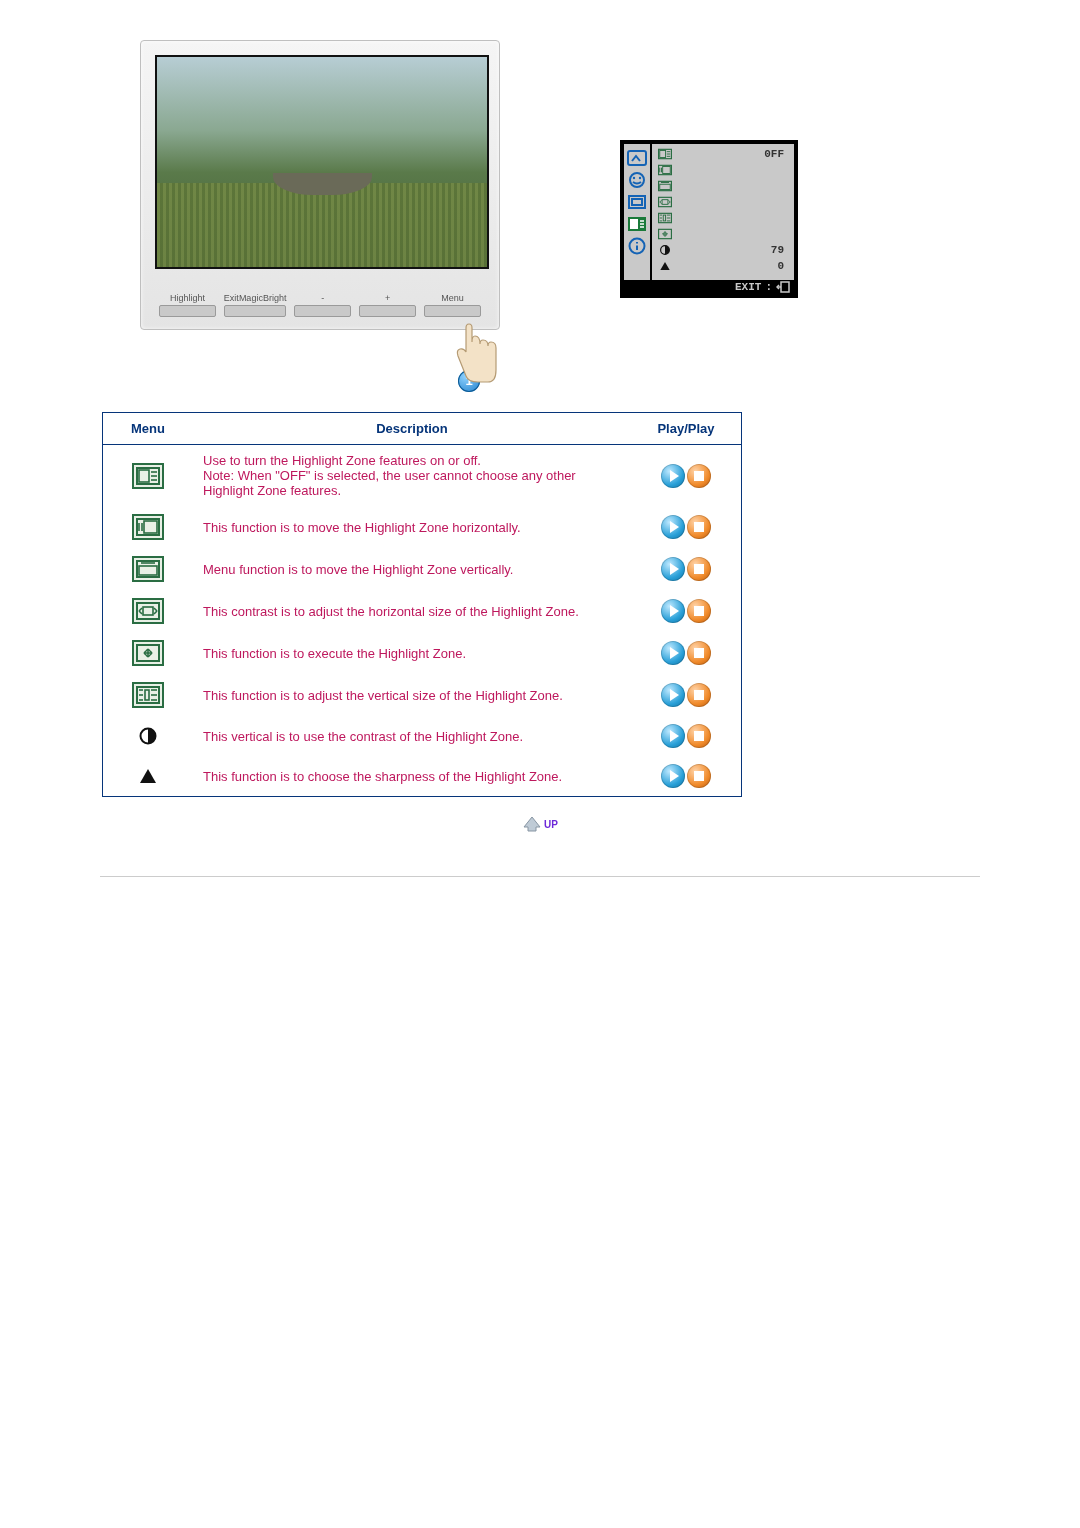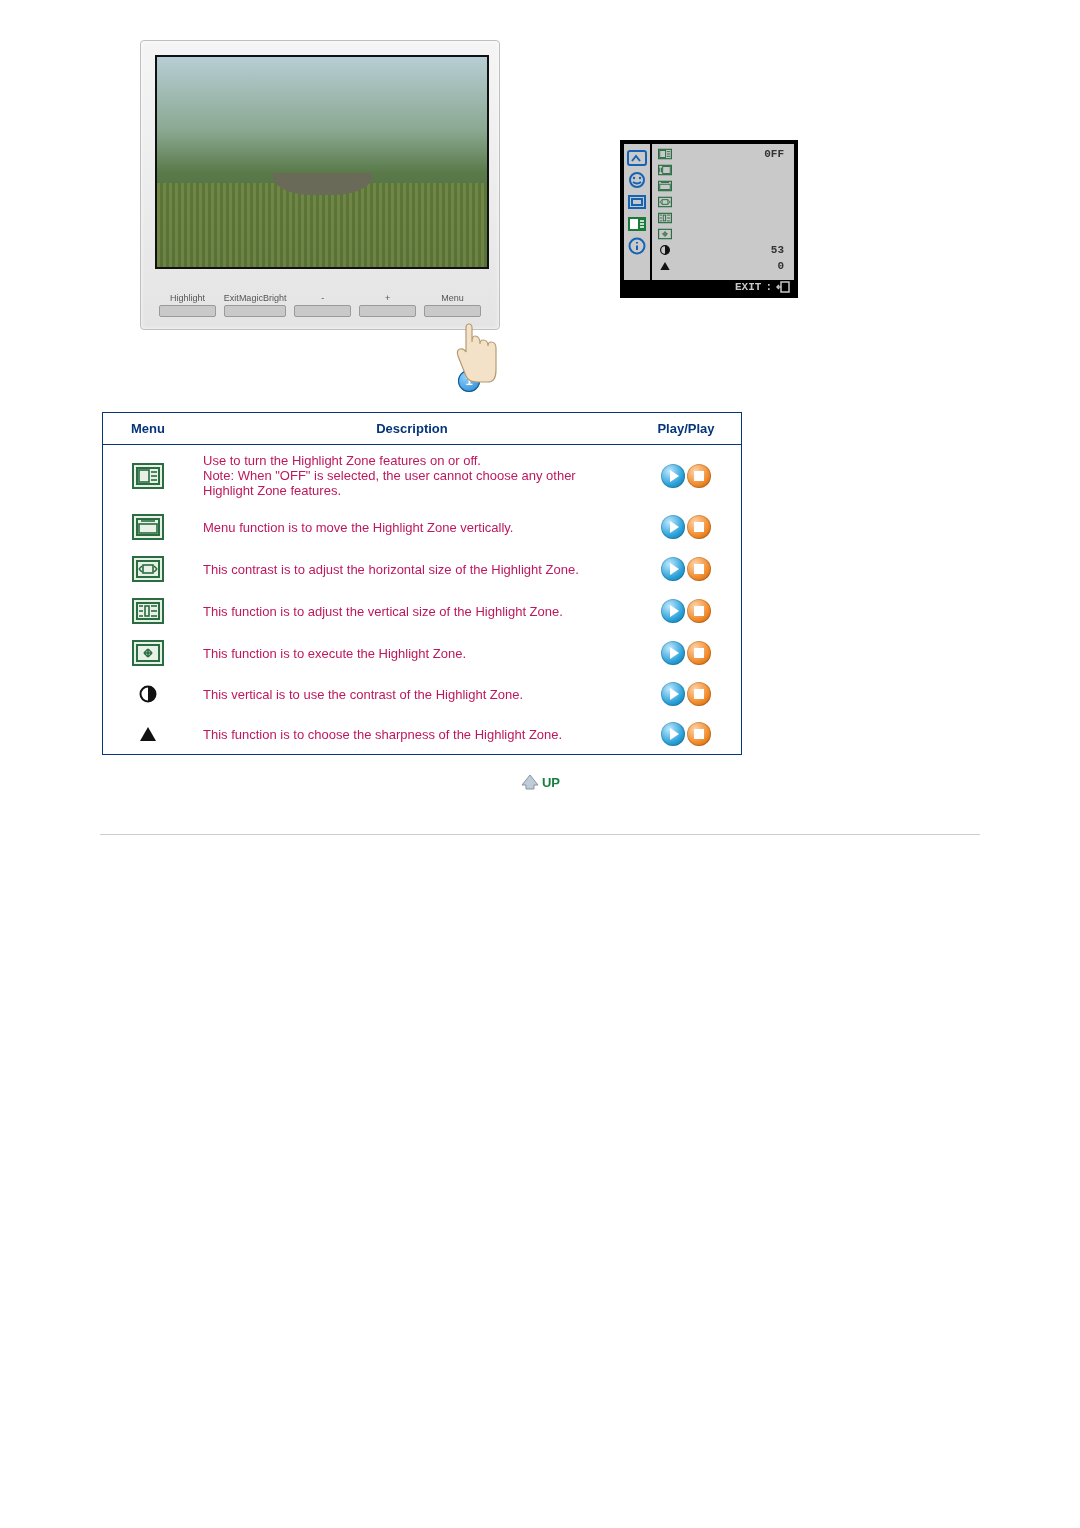--- a/index.html
+++ b/index.html
@@ -135,22 +135,22 @@
   }
   .stop-btn::after {
     content:""; position:absolute; left:7px; top:7px; width:10px; height:10px;
     background:#fff;
   }
 
   .up-link {
     display:block; text-align:center; margin:18px auto 0 auto; width:640px;
   }
   .up-badge {
-    display:inline-flex; align-items:center; gap:2px; color:#15803d;
-    font-weight:bold; font-size:13px;
+    display:inline-flex; align-items:center; gap:2px; color:#6d28d9;
+    font-weight:bold; font-size:10px;
   }
   .up-badge svg { display:block; }
 
   hr.sep { border:none; border-top:1px solid #ccc; margin:40px 0 0 0; }
 </style>
 </head>
 <body>
 
 <svg width="0" height="0" style="position:absolute">
   <defs>
@@ -354,21 +354,21 @@
           <div class="osd-row">
             <svg class="mini" viewBox="0 0 24 18">
               <use href="#ic-execute"></use>
             </svg>
             <span class="val"></span>
           </div>
           <div class="osd-row">
             <svg class="mini" viewBox="0 0 24 18">
               <use href="#ic-contrast"></use>
             </svg>
-            <span class="val">53</span>
+            <span class="val">79</span>
           </div>
           <div class="osd-row">
             <svg class="mini" viewBox="0 0 24 18">
               <use href="#ic-sharpness"></use>
             </svg>
             <span class="val">0</span>
           </div>
         </div>
     </div>
     <div class="osd-footer">
@@ -397,51 +397,60 @@
             <svg width="24" height="18" viewBox="0 0 24 18">
               <use href="#ic-hz-toggle"></use>
             </svg>
           </span></td>
         <td class="desc">Use to turn the Highlight Zone features on or off.<br>Note: When "OFF" is selected, the user cannot choose any other Highlight Zone features.</td>
         <td class="actions"><span class="play-btn"></span><span class="stop-btn"></span></td>
       </tr>
       <tr>
         <td class="iconcell"><span class="icon-box framed">
             <svg width="24" height="18" viewBox="0 0 24 18">
+              <use href="#ic-h-move"></use>
+            </svg>
+          </span></td>
+        <td class="desc">This function is to move the Highlight Zone horizontally.</td>
+        <td class="actions"><span class="play-btn"></span><span class="stop-btn"></span></td>
+      </tr>
+      <tr>
+        <td class="iconcell"><span class="icon-box framed">
+            <svg width="24" height="18" viewBox="0 0 24 18">
               <use href="#ic-v-move"></use>
             </svg>
           </span></td>
         <td class="desc">Menu function is to move the Highlight Zone vertically.</td>
         <td class="actions"><span class="play-btn"></span><span class="stop-btn"></span></td>
       </tr>
       <tr>
         <td class="iconcell"><span class="icon-box framed">
             <svg width="24" height="18" viewBox="0 0 24 18">
               <use href="#ic-h-size"></use>
             </svg>
           </span></td>
         <td class="desc">This contrast is to adjust the horizontal size of the Highlight Zone.</td>
         <td class="actions"><span class="play-btn"></span><span class="stop-btn"></span></td>
       </tr>
       <tr>
         <td class="iconcell"><span class="icon-box framed">
             <svg width="24" height="18" viewBox="0 0 24 18">
+              <use href="#ic-execute"></use>
+            </svg>
+          </span></td>
+        <td class="desc">This function is to execute the Highlight Zone.</td>
+        <td class="actions"><span class="play-btn"></span><span class="stop-btn"></span></td>
+      </tr>
+      <tr>
+        <td class="iconcell"><span class="icon-box framed">
+            <svg width="24" height="18" viewBox="0 0 24 18">
               <use href="#ic-v-size"></use>
             </svg>
           </span></td>
         <td class="desc">This function is to adjust the vertical size of the Highlight Zone.</td>
-        <td class="actions"><span class="play-btn"></span><span class="stop-btn"></span></td>
-      </tr>
-      <tr>
-        <td class="iconcell"><span class="icon-box framed">
-            <svg width="24" height="18" viewBox="0 0 24 18">
-              <use href="#ic-execute"></use>
-            </svg>
-          </span></td>
-        <td class="desc">This function is to execute the Highlight Zone.</td>
         <td class="actions"><span class="play-btn"></span><span class="stop-btn"></span></td>
       </tr>
       <tr>
         <td class="iconcell"><span class="icon-box ">
             <svg width="24" height="18" viewBox="0 0 24 18">
               <use href="#ic-contrast"></use>
             </svg>
           </span></td>
         <td class="desc">This vertical is to use the contrast of the Highlight Zone.</td>
         <td class="actions"><span class="play-btn"></span><span class="stop-btn"></span></td>

